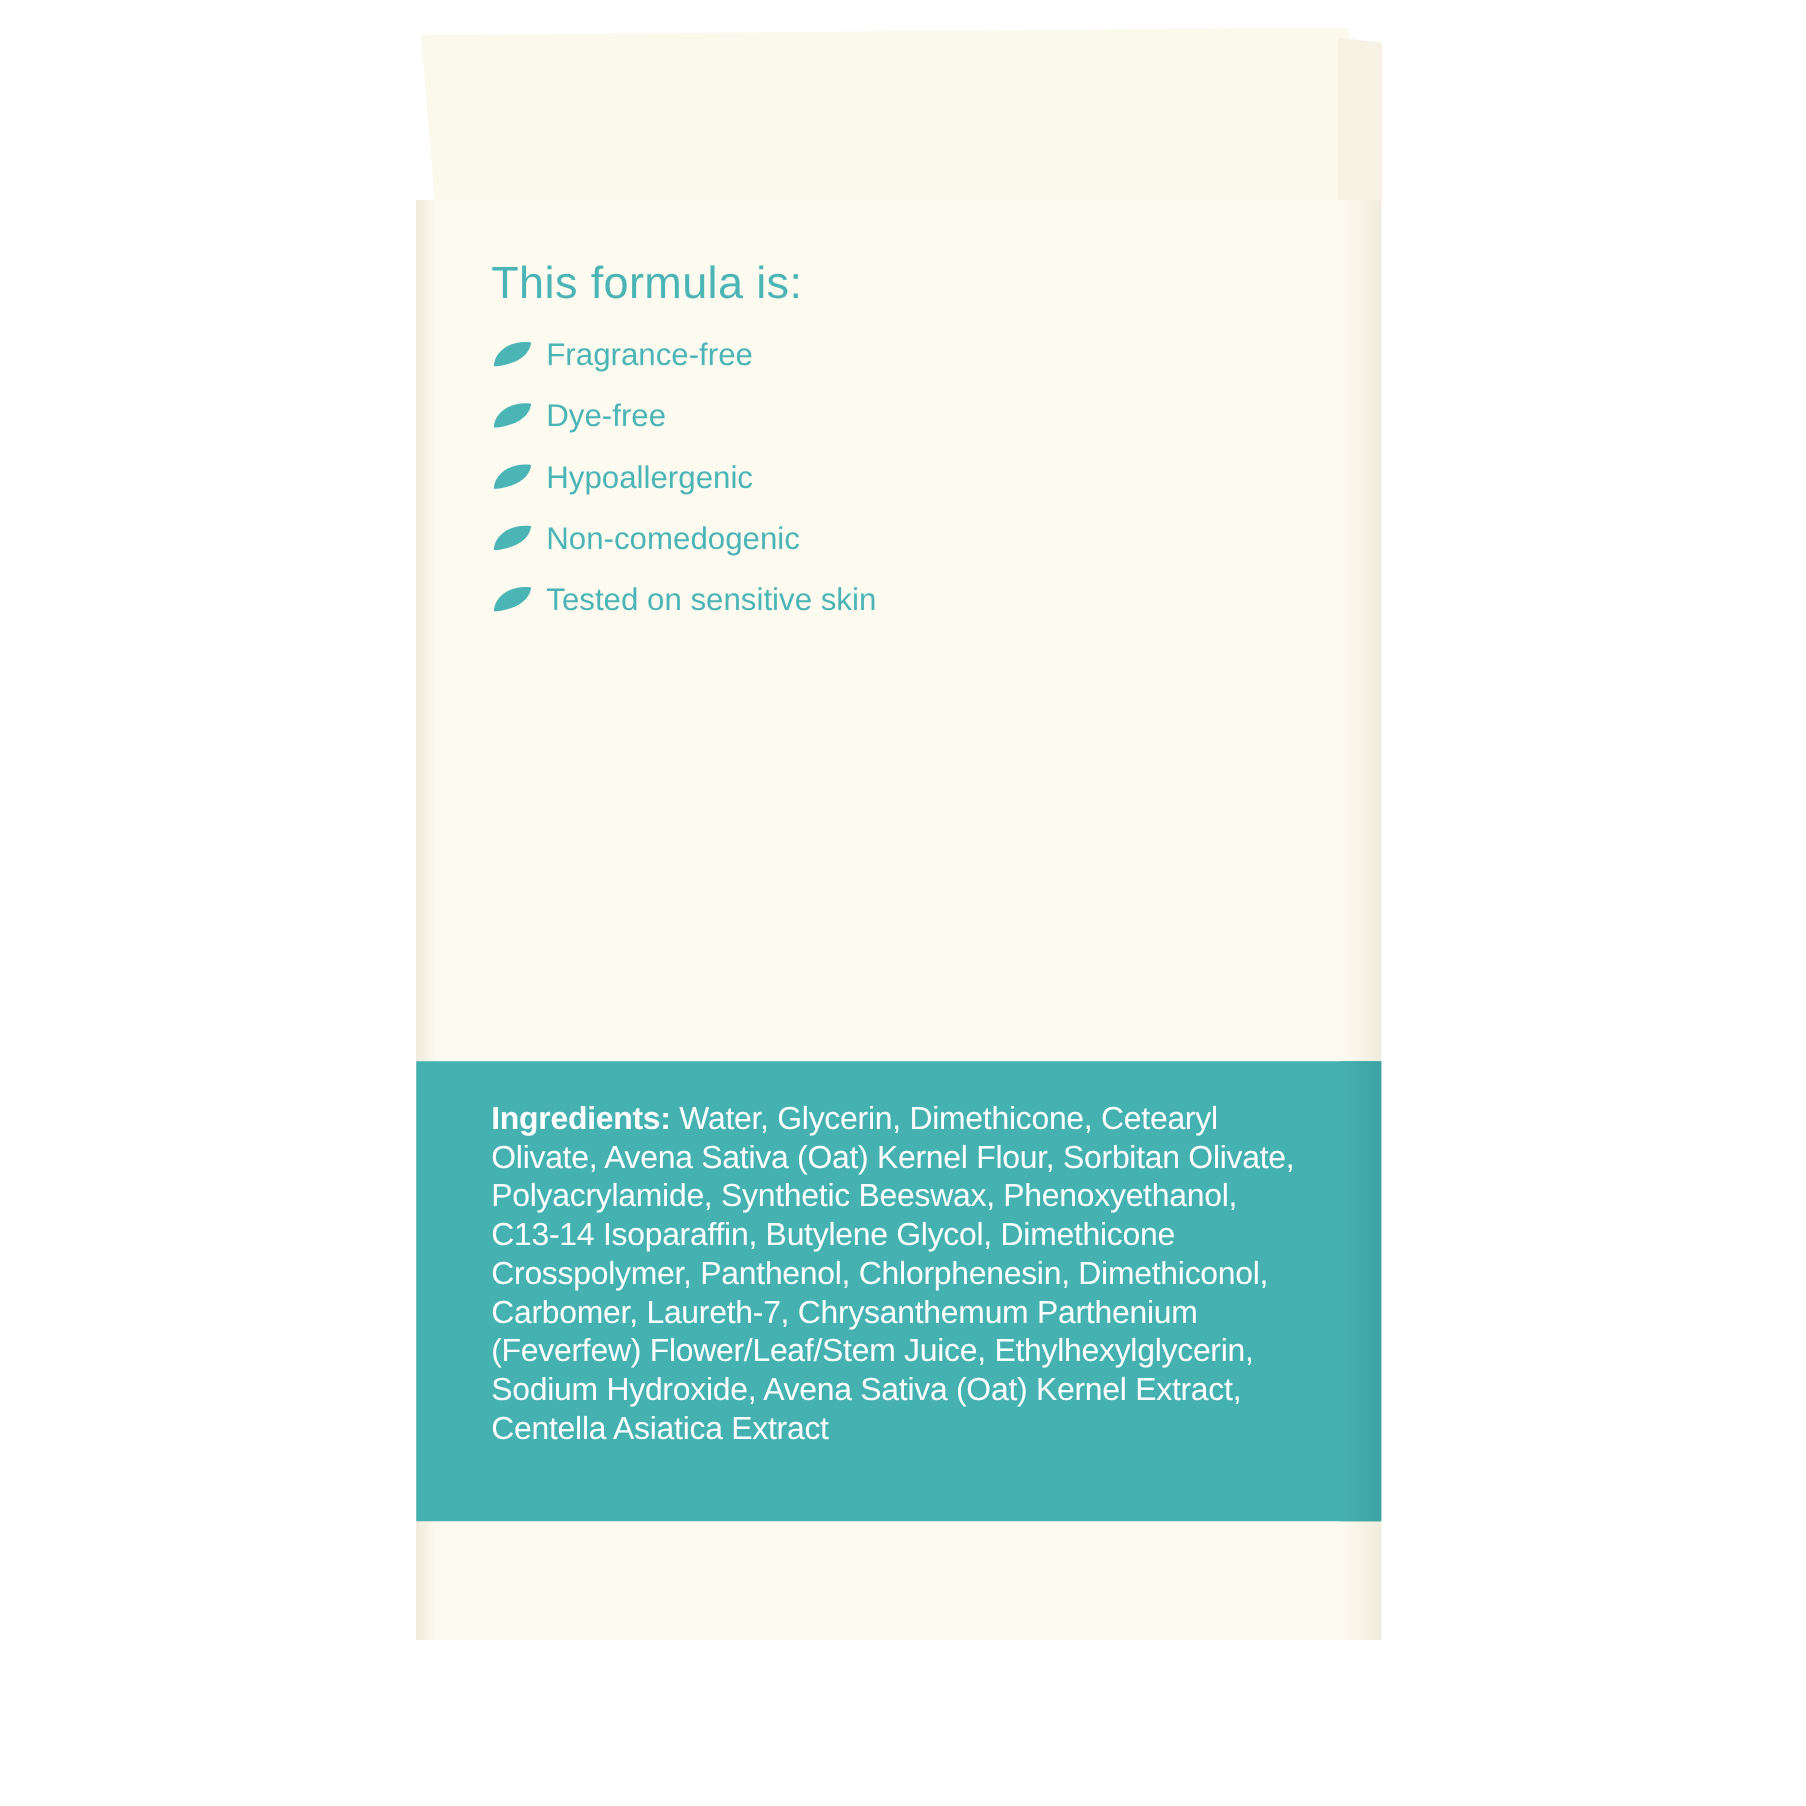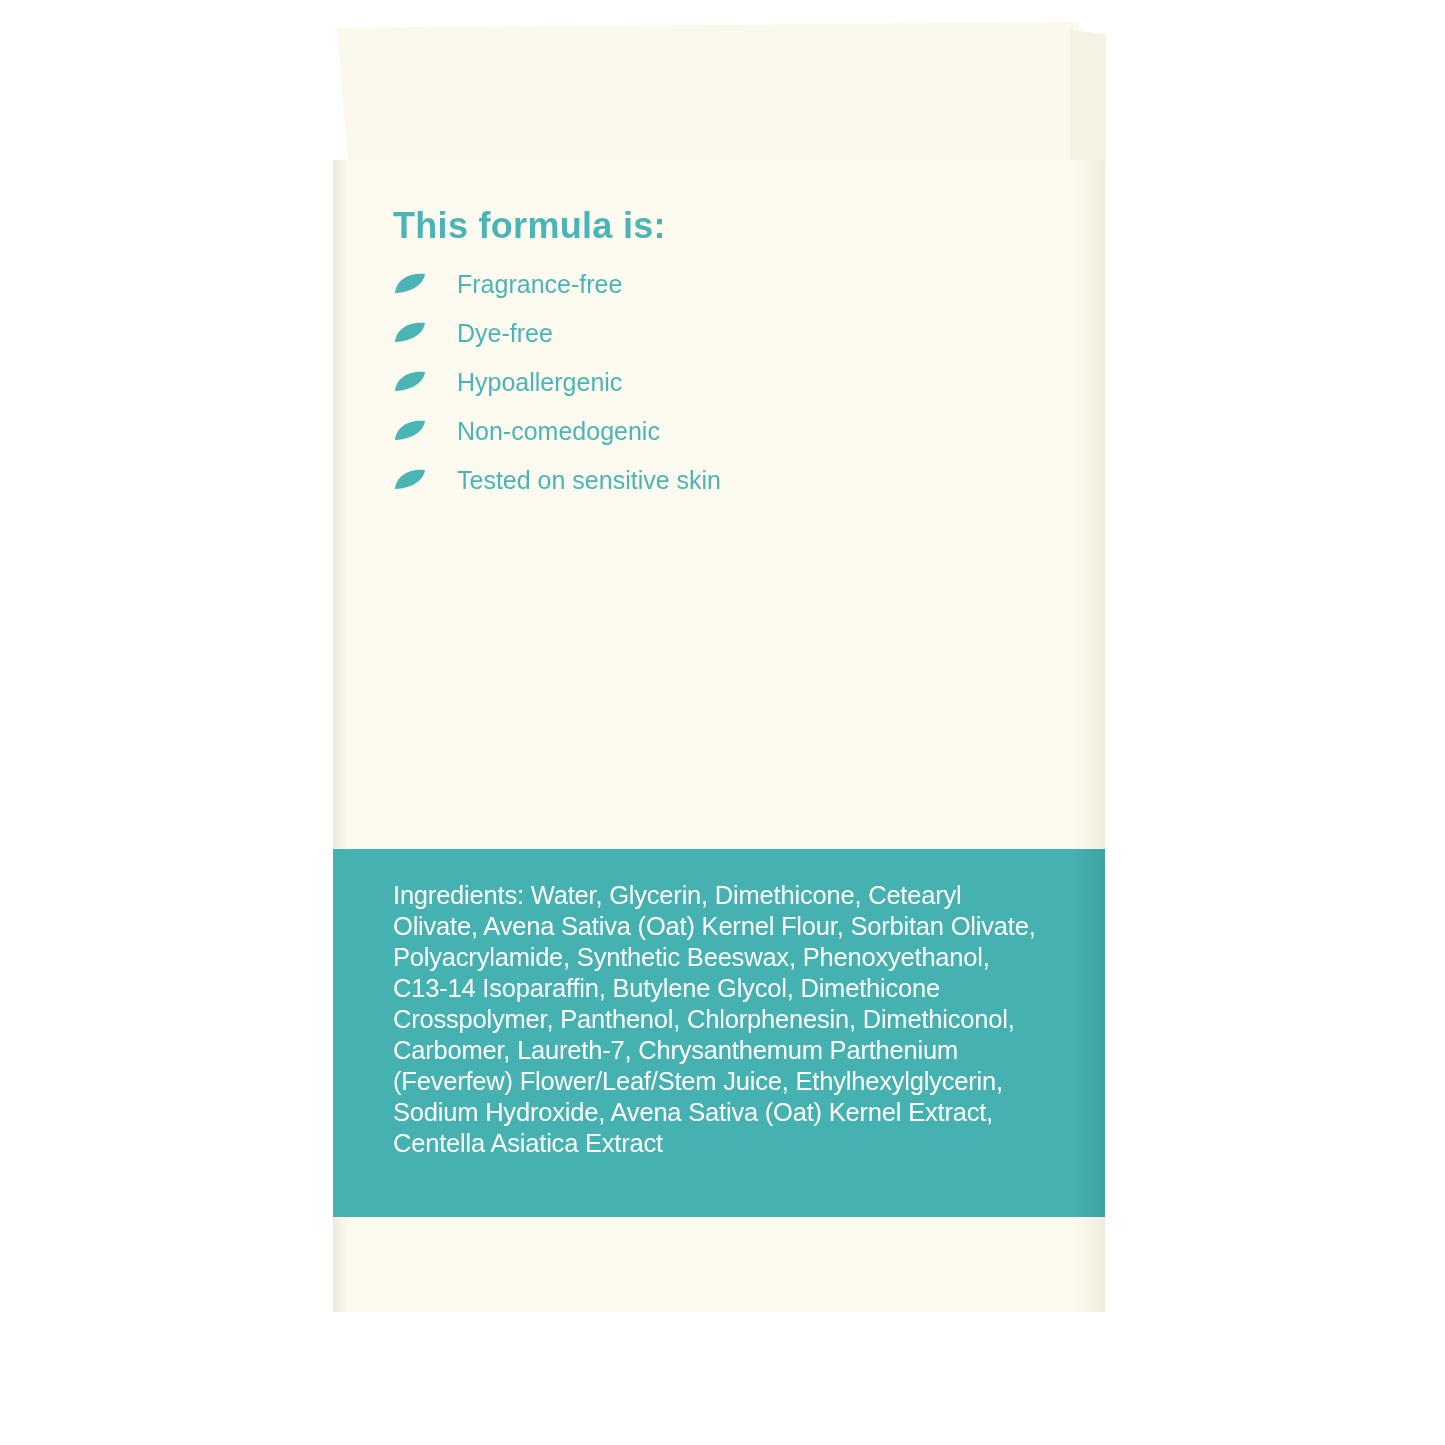--- a/index.html
+++ b/index.html
@@ -73,28 +73,27 @@
     position: absolute;
     left: 393px;
     top: 205px;
     width: 640px;
   }
   .formula-title {
     color: #4bb5b5;
     font-size: 36px;
     letter-spacing: 0.3px;
     margin: 0 0 22px 0;
-    font-weight: 700;
+    font-weight: 400;
   }
   .claim-row {
     display: flex;
     align-items: center;
     margin-bottom: 19px;
     height: 30px;
-    gap: 20px;
   }
   .leaf-icon {
     width: 34px;
     height: 26px;
     margin-right: 10px;
     flex: 0 0 auto;
     display: block;
   }
   .claim-label {
     color: #4bb5b5;
@@ -126,21 +125,21 @@
     left: 393px;
     top: 880px;
     width: 645px;
     color: #ffffff;
     font-size: 25.5px;
     line-height: 31px;
     font-family: "Liberation Sans", sans-serif;
     letter-spacing: -0.2px;
   }
   .ingredients-text b {
-    font-weight: 400;
+    font-weight: 700;
     margin-top: 32px;
   }
 
   
 </style>
 </head>
 <body>
 
 <div class="scene">
 

